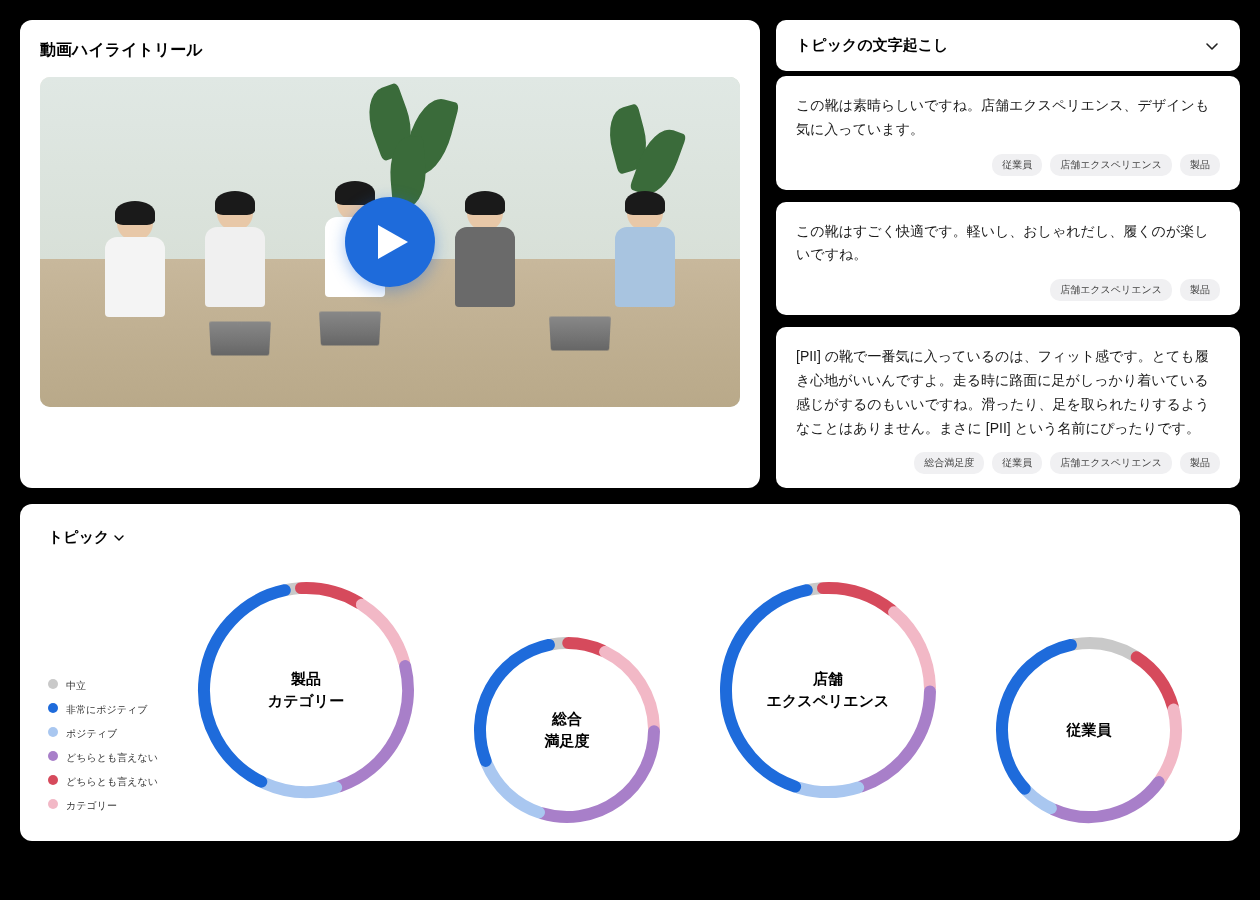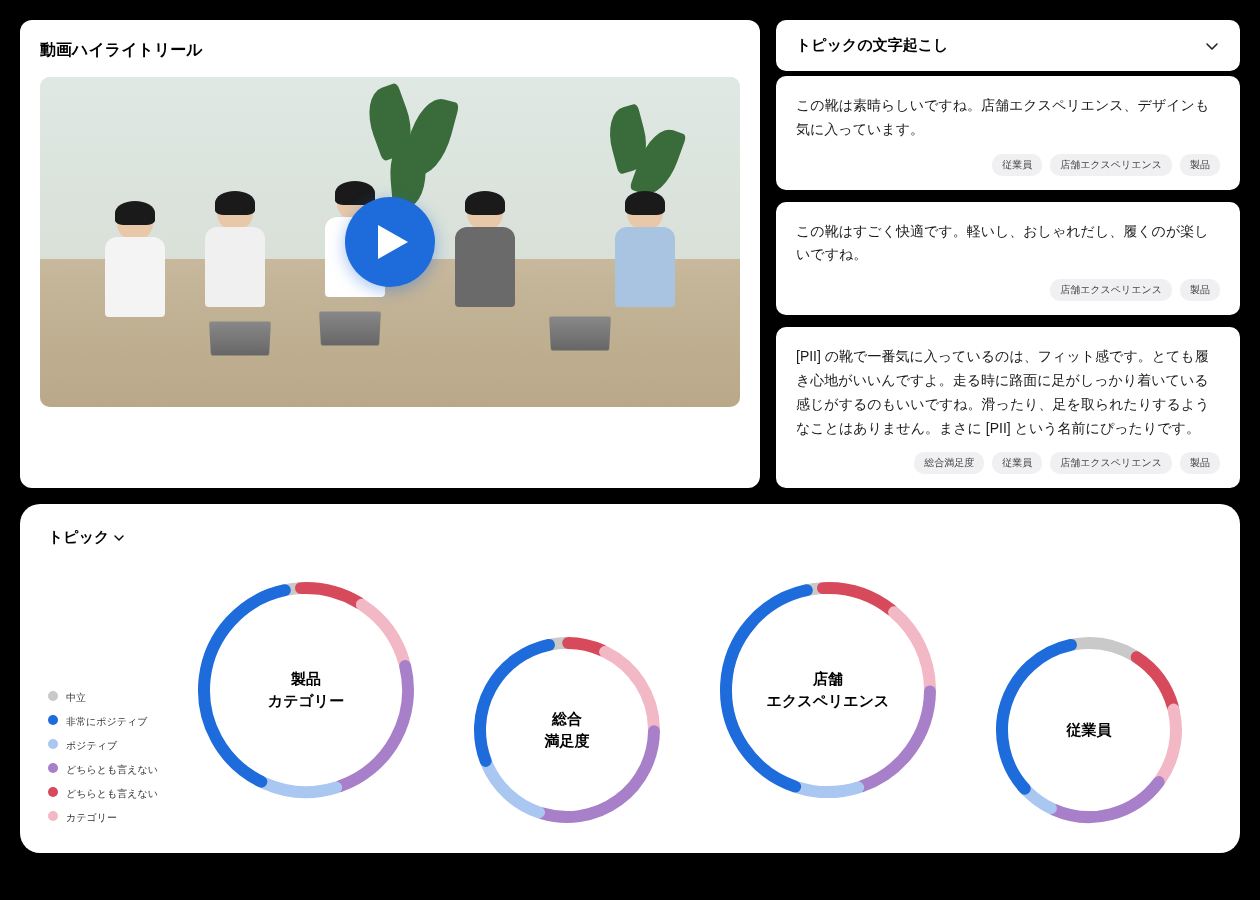--- a/index.html
+++ b/index.html
@@ -133,22 +133,22 @@
   .tag {
     background: #f0f0f2;
     color: #444;
     font-size: 10px;
     padding: 4px 10px;
     border-radius: 10px;
   }
 
   .topics-card {
     background: #fff;
-    border-radius: 20px;
-    padding: 24px 28px 28px;
+    border-radius: 12px;
+    padding: 24px 28px 16px;
     box-shadow: 0 4px 20px rgba(0,0,0,0.08);
     position: relative;
   }
   .topics-title {
     font-size: 15px;
     font-weight: 700;
     color: #000;
     display: inline-flex;
     align-items: center;
     gap: 4px;

